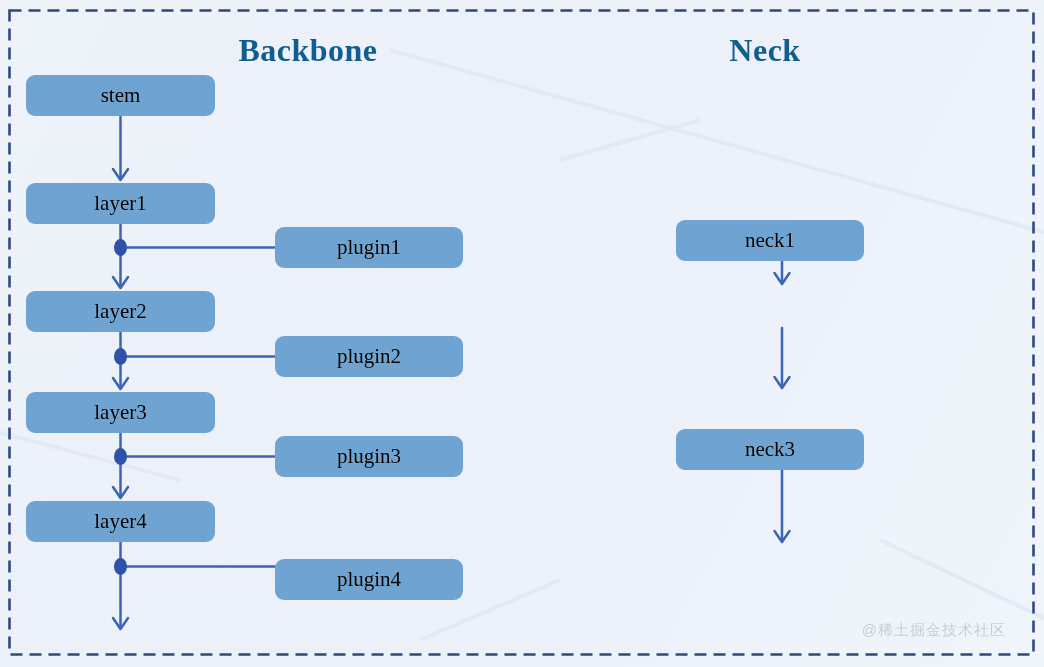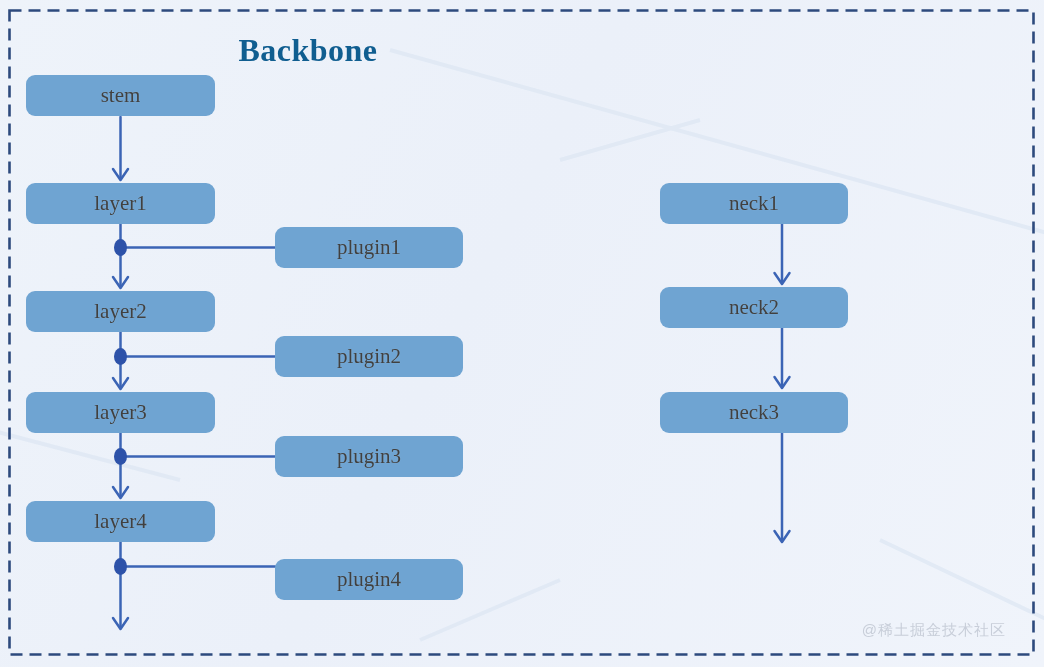--- a/index.html
+++ b/index.html
@@ -35,26 +35,26 @@
   }
   .node {
     position: absolute;
     height: 41px;
     border-radius: 9px;
     background: #6fa4d2;
     display: flex;
     align-items: center;
     justify-content: center;
     font-size: 21px;
-    color: #404040;
+    color: #000000;
     text-shadow: 0 0 1px rgba(255,255,255,0.25);
   }
   .col-backbone { left: 26px;  width: 189px; }
   .col-plugin   { left: 275px; width: 188px; }
-  .col-neck     { left: 660px; width: 188px; }
+  .col-neck     { left: 676px; width: 188px; margin-top: 37px; }
   .watermark {
     position: absolute;
     right: 38px;
     top: 621px;
     font-family: "Liberation Sans", "DejaVu Sans", sans-serif;
     font-size: 15px;
     color: #c8ced9;
     letter-spacing: 1px;
   }
 </style>
@@ -127,31 +127,31 @@
 
     <g fill="#2d52a9">
       <ellipse cx="120.5" cy="247.5" rx="6.5" ry="8.5"></ellipse>
       <ellipse cx="120.5" cy="356.5" rx="6.5" ry="8.5"></ellipse>
       <ellipse cx="120.5" cy="456.5" rx="6.5" ry="8.5"></ellipse>
       <ellipse cx="120.5" cy="566.5" rx="6.5" ry="8.5"></ellipse>
     </g>
   </svg>
 
   <div class="section-title" style="left:208px;">Backbone</div>
+  <div class="section-title" style="left:665px;">Neck</div>
 
   <div class="node col-backbone" style="top:75px;">stem</div>
   <div class="node col-backbone" style="top:183px;">layer1</div>
   <div class="node col-backbone" style="top:291px;">layer2</div>
   <div class="node col-backbone" style="top:392px;">layer3</div>
   <div class="node col-backbone" style="top:501px;">layer4</div>
 
   <div class="node col-plugin" style="top:227px;">plugin1</div>
   <div class="node col-plugin" style="top:336px;">plugin2</div>
   <div class="node col-plugin" style="top:436px;">plugin3</div>
   <div class="node col-plugin" style="top:559px;">plugin4</div>
 
   <div class="node col-neck" style="top:183px;">neck1</div>
-  <div class="node col-neck" style="top:287px;">neck2</div>
   <div class="node col-neck" style="top:392px;">neck3</div>
 
   <div class="watermark">@稀土掘金技术社区</div>
 
 </div>
 
 </body></html>

